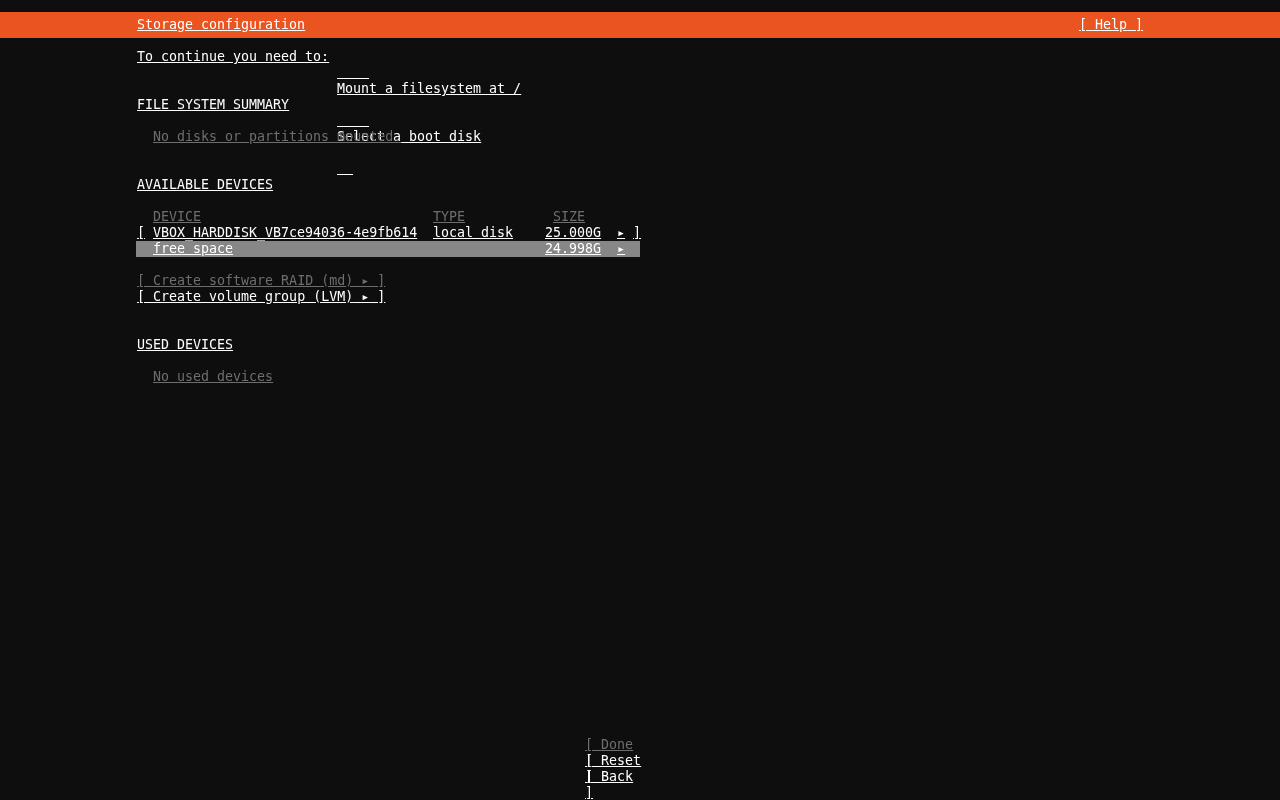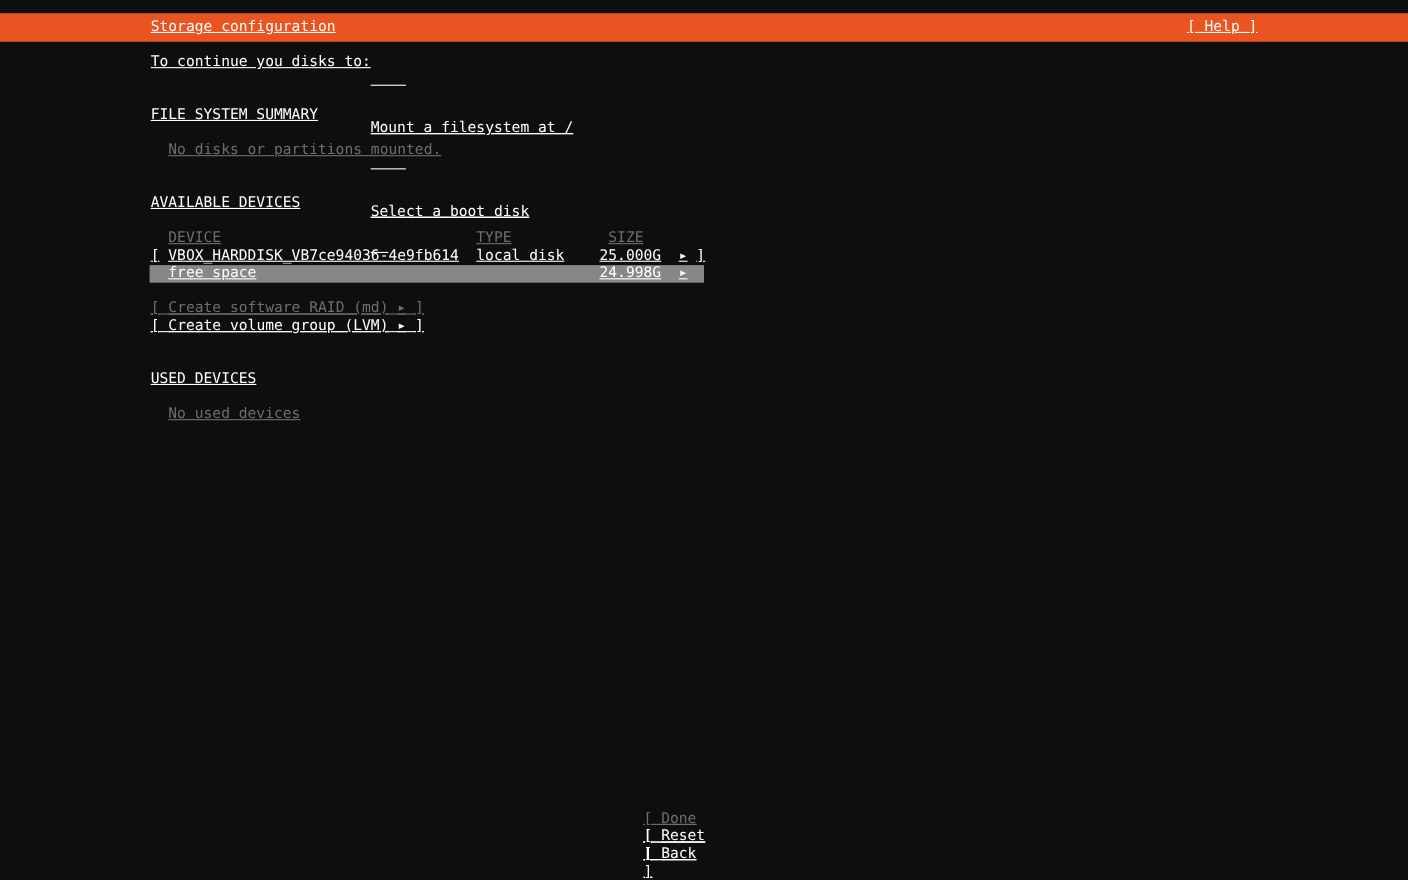--- a/index.html
+++ b/index.html
@@ -26,21 +26,21 @@
   
   .header-bar{
     position:absolute;left:0;top:12px;width:1280px;height:26px;
     background:var(--accent-orange);
   }
   .header-title{position:absolute;left:137px;top:5px;white-space:pre;}
   .help-btn{position:absolute;left:1079px;top:5px;white-space:pre;cursor:pointer;}
   
   .intro-prefix{left:137px;top:49px;}
   .intro-lines{position:absolute;left:337px;top:49px;white-space:pre;}
-  .intro-lines div{height:16px;margin-top:28px;}
+  .intro-lines div{height:16px;}
   
   .fs-heading{left:137px;top:97px;}
   .fs-empty{left:153px;top:129px;}
   .avail-heading{left:137px;top:177px;}
   
   .col-device{left:153px;top:209px;}
   .col-type{left:433px;top:209px;}
   .col-size{left:553px;top:209px;}
   .dev-row{position:absolute;left:136px;top:225px;width:504px;height:16px;cursor:pointer;}
   .dev-row.selected{background:var(--highlight-bg);color:var(--highlight-text);}
@@ -72,21 +72,21 @@
 </head>
 <body>
 
 <div class="screen">
 
   <div class="header-bar">
     <div class="header-title">Storage configuration</div>
     <div class="help-btn">[ Help ]</div>
   </div>
 
-  <div class="abs intro-prefix">To continue you disks to:</div>
+  <div class="abs intro-prefix">To continue you need to:</div>
   <div class="intro-lines">
     <div>Mount a filesystem at /</div>
     <div>Select a boot disk</div>
   </div>
 
   <div class="abs fs-heading">FILE SYSTEM SUMMARY</div>
   <div class="abs fs-empty dim">No disks or partitions mounted.</div>
 
   <div class="abs avail-heading">AVAILABLE DEVICES</div>
 

